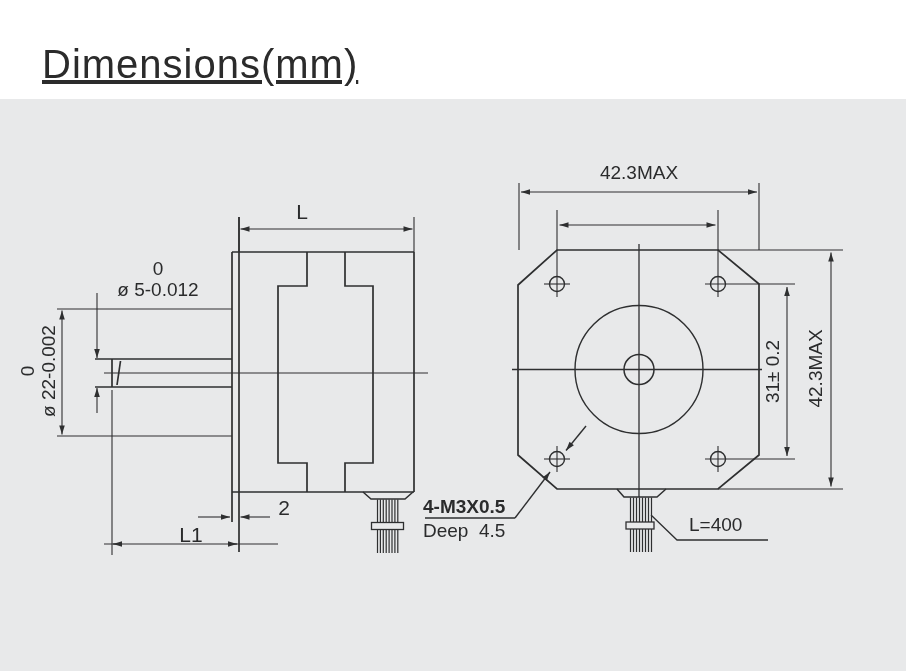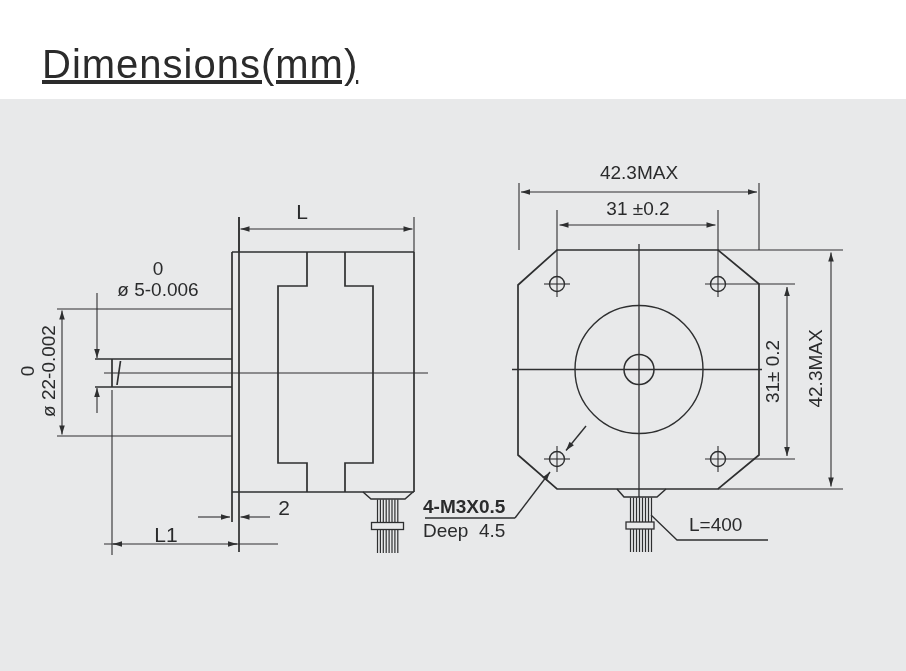--- a/index.html
+++ b/index.html
@@ -188,35 +188,34 @@
       </g>
 
       <path d="M651,515 L677,540 H768" stroke-width="1.3"></path>
     </g>
   </svg>
 
   <div class="lbl dim-lg center" style="left:284px;top:200px;width:36px;">L</div>
 
   <div class="lbl tolblock" style="left:112px;top:258px;width:92px;font-size:19px;">
     <div>0</div>
-    <div>ø 5-0.006</div>
+    <div>ø 5-0.012</div>
   </div>
 
   <div class="lbl tolblock rot" style="left:-27px;top:350px;width:130px;font-size:19px;">
     <div>0</div>
     <div>ø 22-0.002</div>
   </div>
 
-  <div class="lbl dim-lg center" style="left:141px;top:523px;width:50px;">L1</div>
+  <div class="lbl dim-lg center" style="left:166px;top:523px;width:50px;">L1</div>
 
   <div class="lbl dim-lg center" style="left:272px;top:496px;width:24px;">2</div>
 
   <div class="lbl dim center" style="left:579px;top:163px;width:120px;">42.3MAX</div>
 
-  <div class="lbl dim center" style="left:578px;top:199px;width:120px;">31 ±0.2</div>
 
   <div class="lbl dim center rot" style="left:713px;top:361px;width:120px;">31± 0.2</div>
 
   <div class="lbl dim center rot" style="left:756px;top:358px;width:120px;">42.3MAX</div>
 
   <div class="lbl dim" style="left:423px;top:497px;font-weight:bold;">4-M3X0.5</div>
 
   <div class="lbl dim pre" style="left:423px;top:521px;">Deep  4.5</div>
 
   <div class="lbl dim" style="left:689px;top:515px;">L=400</div>

